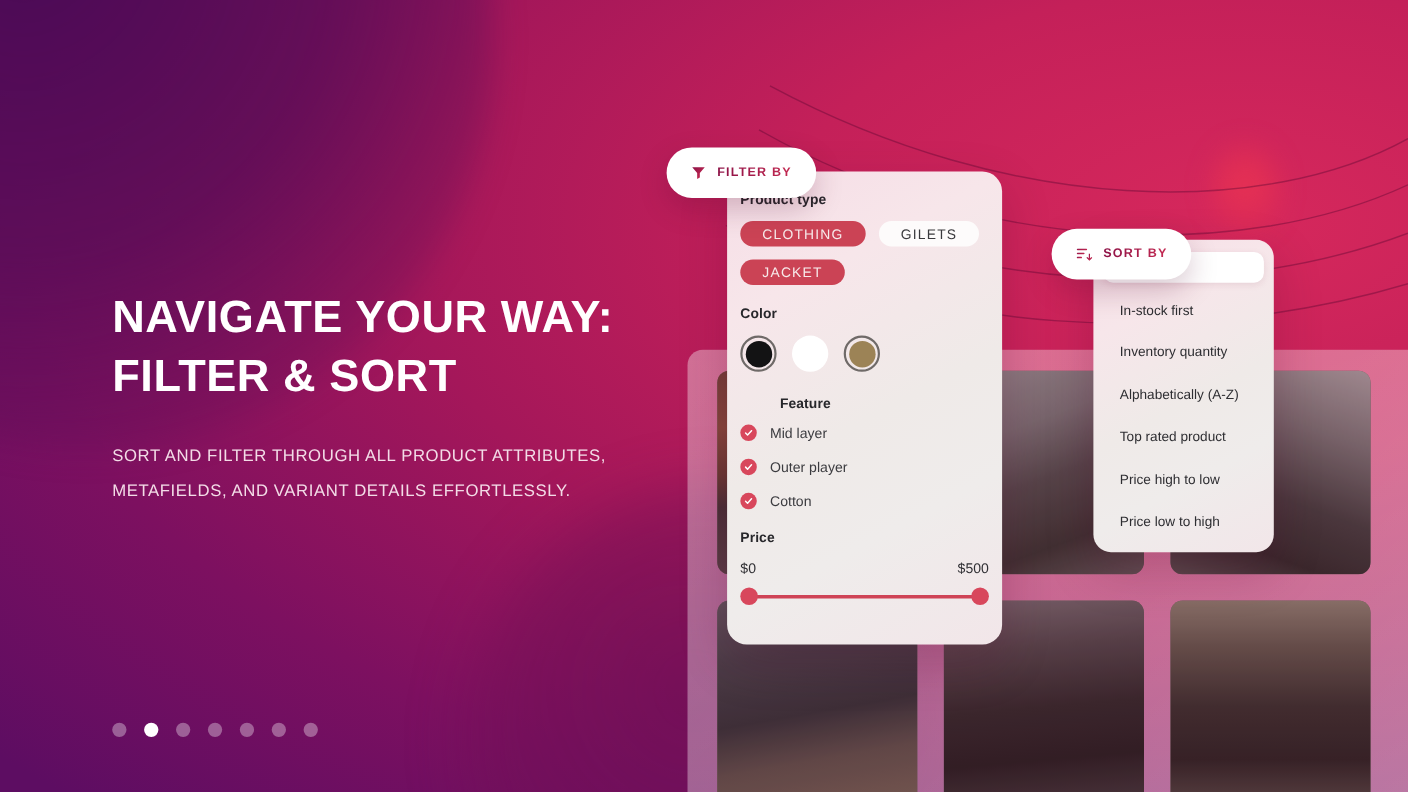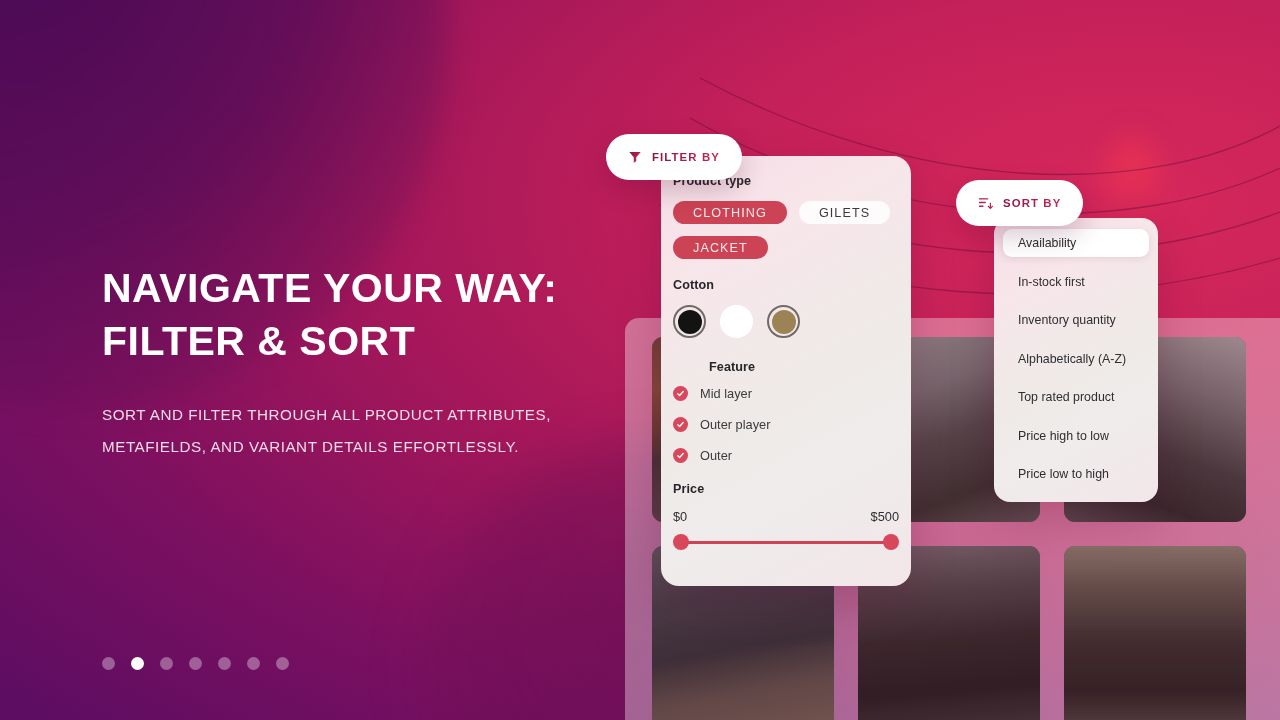--- a/index.html
+++ b/index.html
@@ -160,21 +160,21 @@
     position:absolute; height:46px; border-radius:23px; background:#ffffff;
     display:flex; align-items:center; gap:10px; padding:0 22px;
     box-shadow:0 10px 26px rgba(80,10,45,.22); z-index:9; cursor:pointer;
   }
   .pill-label{
     font-size:11.4px; font-weight:700; letter-spacing:1.1px;
     background:linear-gradient(92deg,#8c1146 0%,#c42a52 100%);
     -webkit-background-clip:text; background-clip:text; color:transparent;
   }
   .pill-filter{ left:606px; top:134px;align-items:center; }
-  .pill-sort{ left:956px; top:180px; }
+  .pill-sort{ left:956px; top:208px; }
   .pill svg{ display:block; }
 </style>
 </head>
 <body>
 
 <div class="stage">
 
   <div class="bg-circle-1"></div>
   <div class="bg-circle-2"></div>
   <div class="bg-blob"></div>
@@ -242,21 +242,21 @@
   <div class="filter-card glass">
     <div class="filter-inner">
 
       <div class="sec-title">Product type</div>
       <div class="chips">
         <div class="chip on">CLOTHING</div>
         <div class="chip off">GILETS</div>
         <div class="chip on">JACKET</div>
       </div>
 
-      <div class="sec-title" style="margin-top:19px;">Cotton</div>
+      <div class="sec-title" style="margin-top:19px;">Color</div>
       <div class="swatches">
         <div class="sw ring">
             <div class="fill" style="background:#131314"></div>
           </div>
         <div class="sw">
             <div class="fill" style="background:#ffffff"></div>
           </div>
         <div class="sw ring">
             <div class="fill" style="background:#9c8356"></div>
           </div>
@@ -279,21 +279,21 @@
               </svg>
             </div>
           <div class="feat-label">Outer player</div>
         </div>
         <div class="feat-row">
           <div class="cb">
               <svg width="9" height="9" viewBox="0 0 10 10">
                 <path d="M2 5.2 L4 7.2 L8 2.8" fill="none" stroke="#fff" stroke-width="1.5" stroke-linecap="round" stroke-linejoin="round"></path>
               </svg>
             </div>
-          <div class="feat-label">Outer</div>
+          <div class="feat-label">Cotton</div>
         </div>
       </div>
 
       <div class="sec-title" style="margin-top:19px;">Price</div>
       <div class="price-nums">
         <span>$0</span>
         <span>$500</span>
       </div>
       <div class="slider">
         <div class="track"></div>

